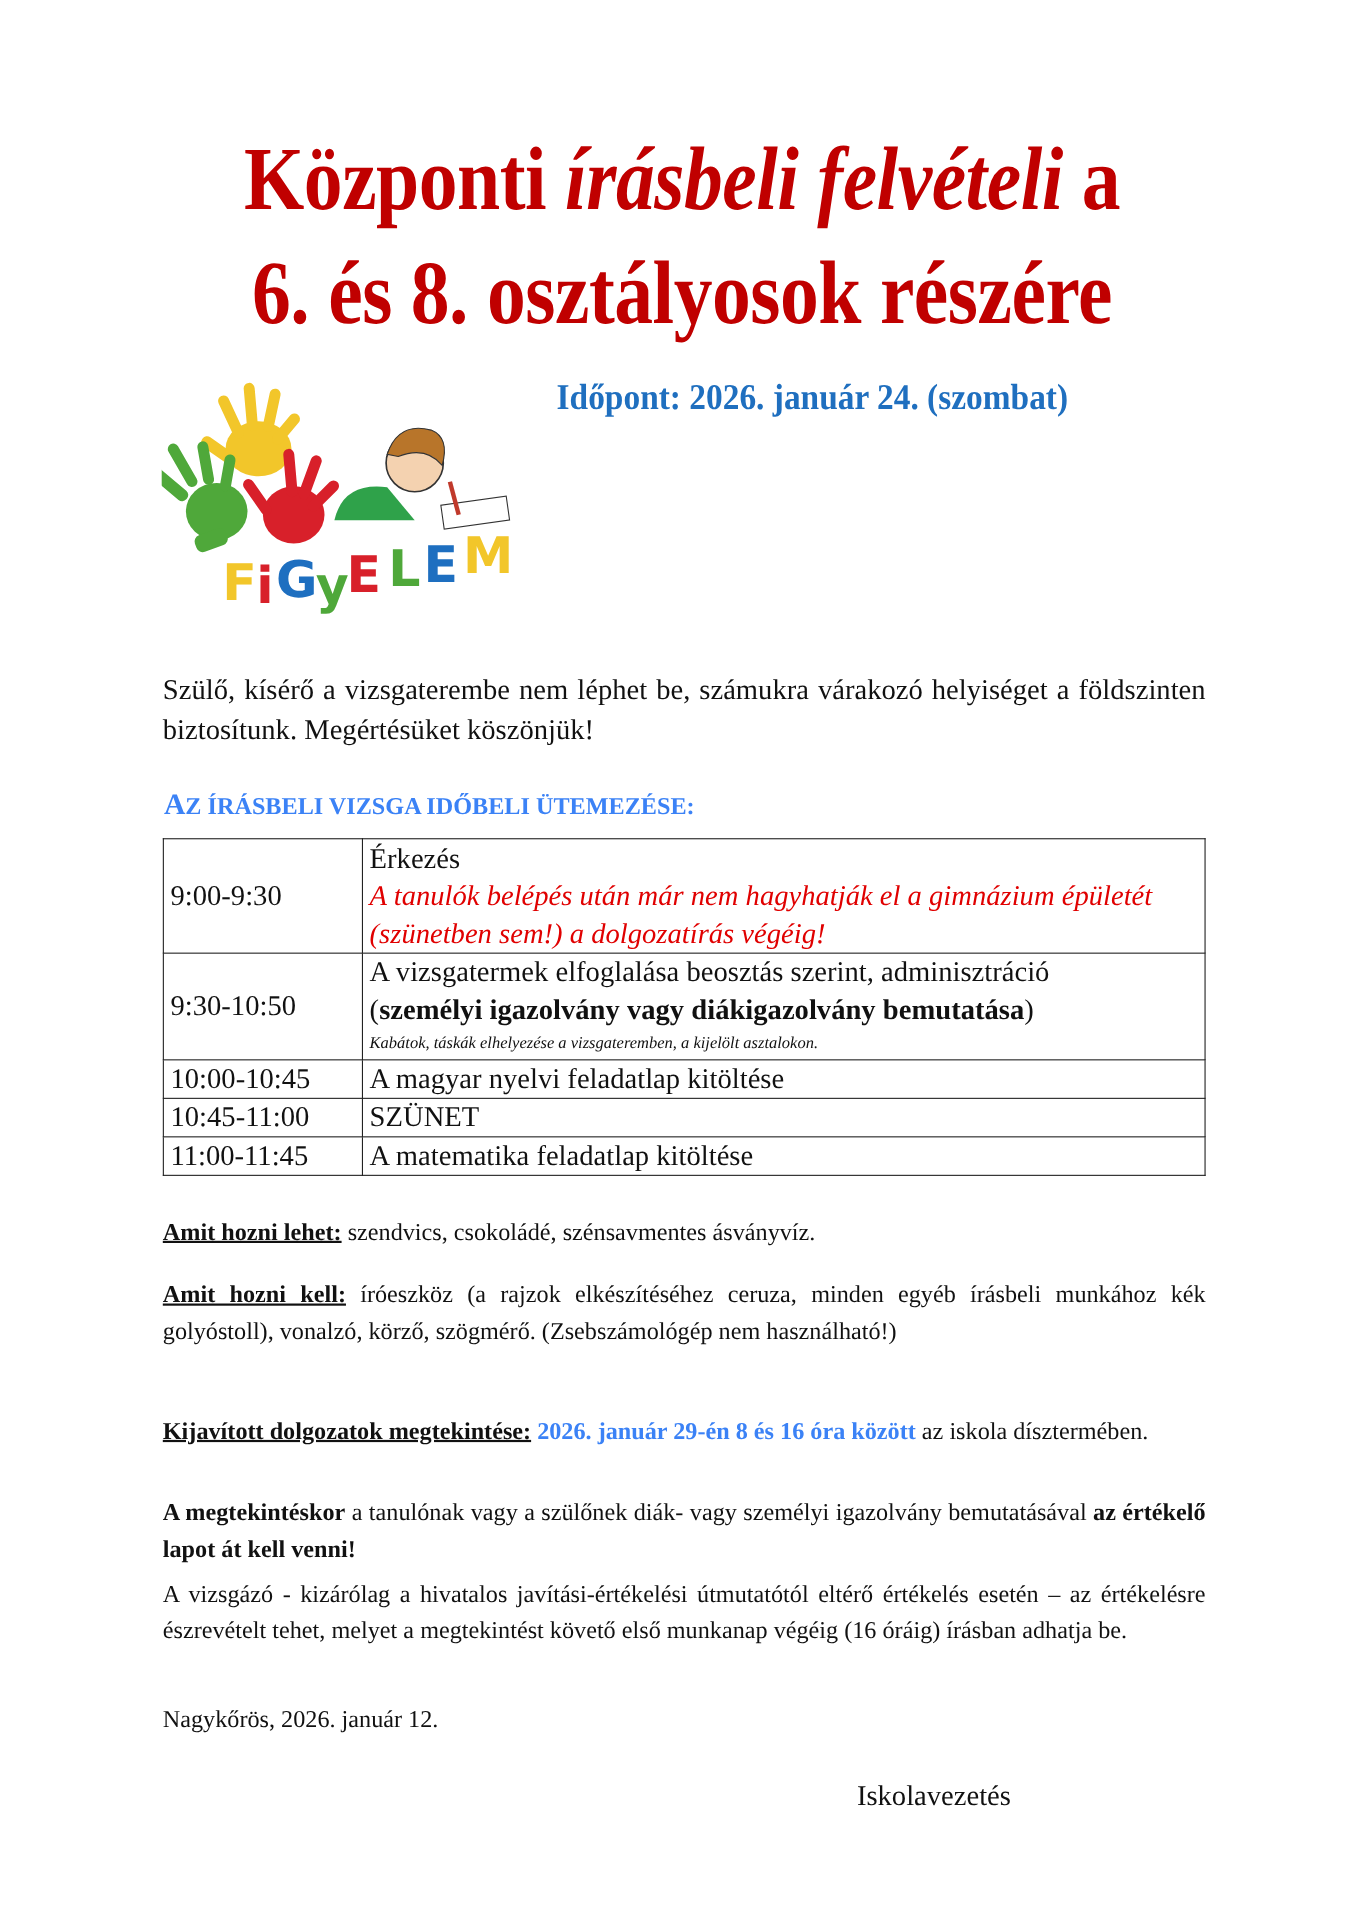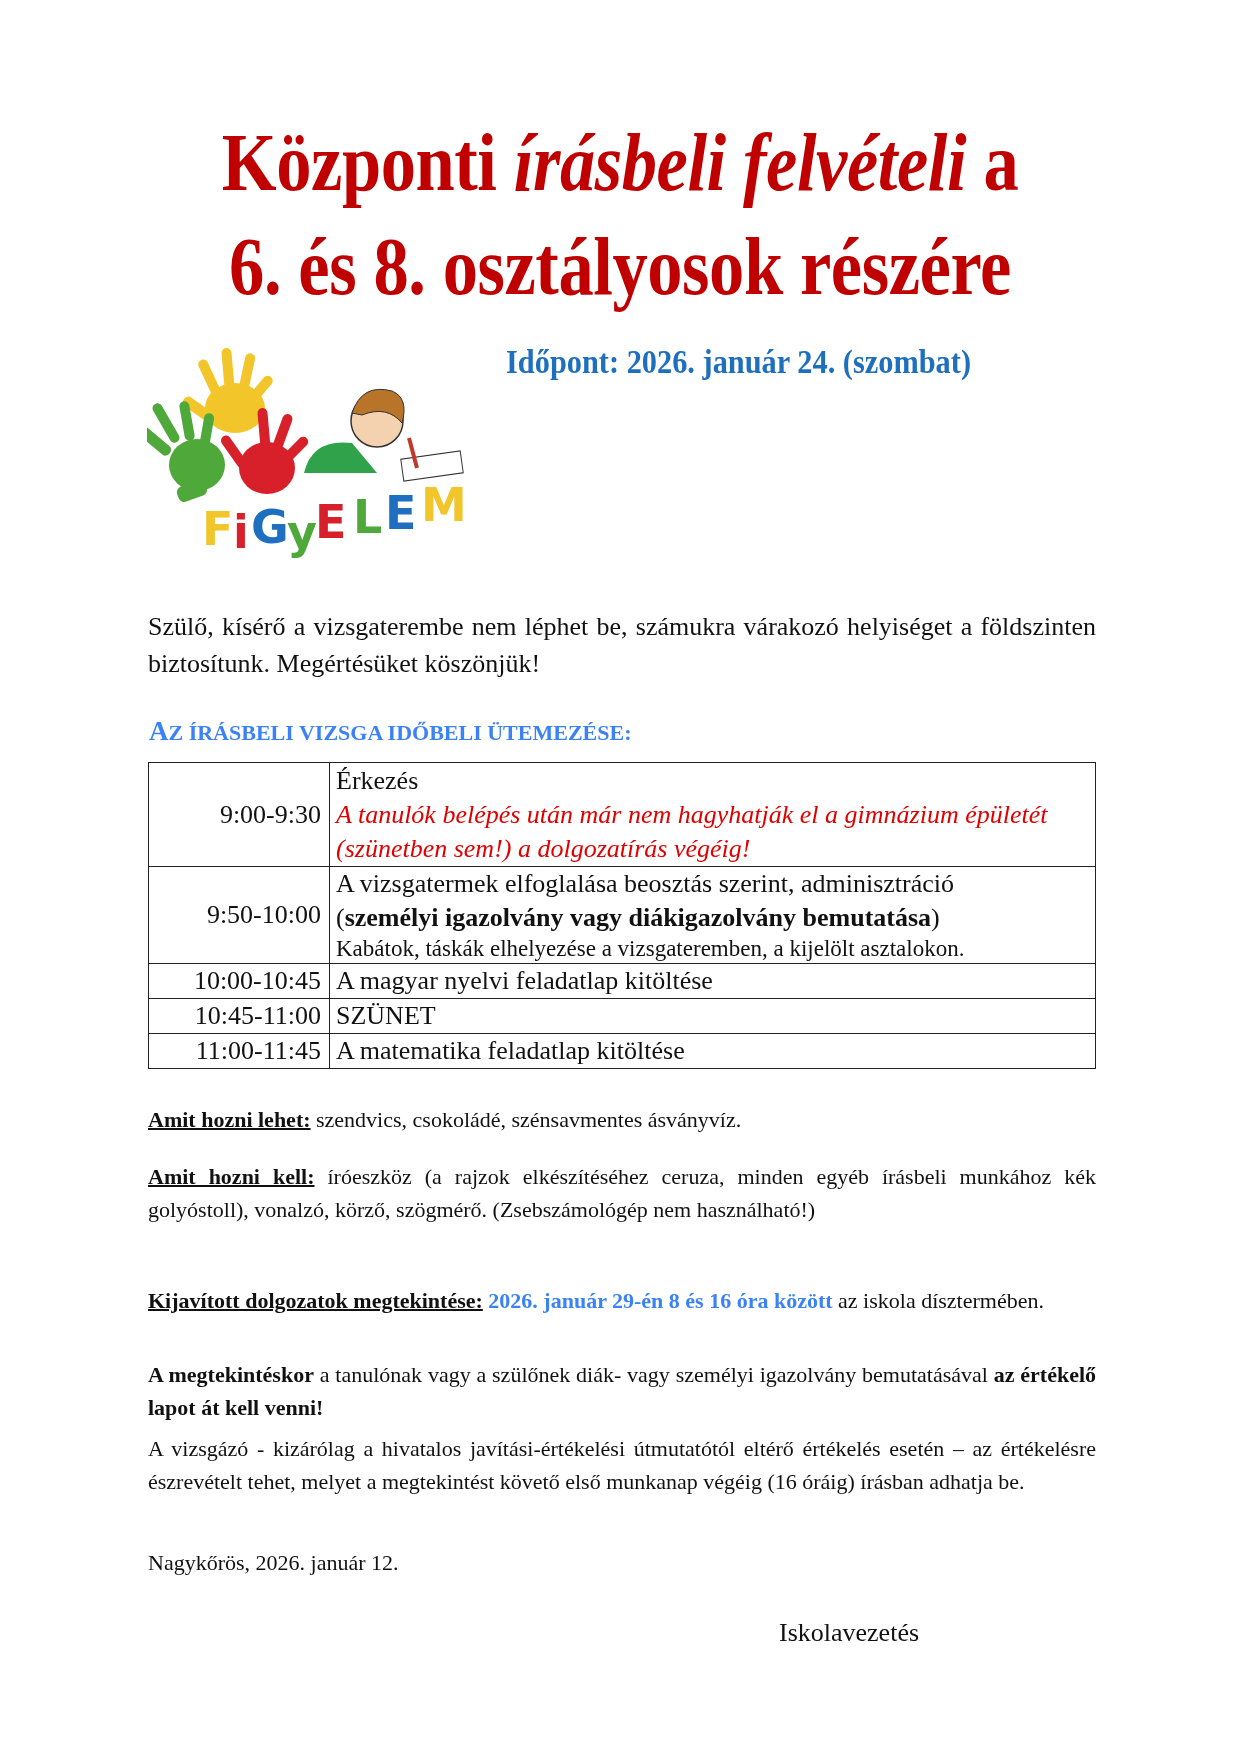--- a/index.html
+++ b/index.html
@@ -25,23 +25,23 @@
   .notice { position: absolute; left: 148px; top: 608px; width: 948px; font-size: 26px;
             line-height: 37px; text-align: justify; }
 
   .sched-heading { position: absolute; left: 149px; top: 716px; font-size: 27px; font-weight: bold;
                    color: #3b82f6; white-space: nowrap; }
   .sched-heading .sc { font-size: 22px; }
 
   table.schedule { position: absolute; left: 148px; top: 762px; width: 948px; border-collapse: collapse;
                    font-size: 26px; }
   table.schedule td { border: 1.5px solid #222; padding: 0 6px; vertical-align: middle; line-height: 34px; }
-  table.schedule td.time { width: 166px; text-align: right; padding-right: 8px; white-space: nowrap; }
+  table.schedule td.time { width: 166px; text-align: left; padding-right: 8px; white-space: nowrap; }
   .red-it { color: #e00000; font-style: italic; }
-  .small-it { font-size: 23px; line-height: 28px; display: block; }
+  .small-it { font-style: italic; font-size: 15px; line-height: 28px; display: block; }
 
   .para { position: absolute; left: 148px; width: 948px; font-size: 22px; line-height: 33px; text-align: justify; }
   .u-bold { font-weight: bold; text-decoration: underline; text-decoration-thickness: 2px; }
   .red-bold { color: #3b82f6; font-weight: bold; }
   .bold { font-weight: bold; margin-top: 47px; }
 
   .sign { position: absolute; left: 779px; top: 1618px; font-size: 26px; }
 </style>
 </head>
 <body>
@@ -111,21 +111,21 @@
   <table class="schedule">
     <tbody>
         <tr style="height:104px;">
       <td class="time">9:00-9:30</td>
       <td>
         <div>Érkezés</div>
         <div class="red-it">A tanulók belépés után már nem hagyhatják el a gimnázium épületét (szünetben sem!) a dolgozatírás végéig!</div>
       </td>
     </tr>
     <tr style="height:96px;">
-      <td class="time">9:50-10:00</td>
+      <td class="time">9:30-10:50</td>
       <td>
         <div>A vizsgatermek elfoglalása beosztás szerint, adminisztráció</div>
         <div><span>(</span><span class="bold">személyi igazolvány vagy diákigazolvány bemutatása</span><span>)</span></div>
         <span class="small-it">Kabátok, táskák elhelyezése a vizsgateremben, a kijelölt asztalokon.</span>
       </td>
     </tr>
     <tr style="height:33px;">
       <td class="time">10:00-10:45</td>
       <td>A magyar nyelvi feladatlap kitöltése</td>
     </tr>

